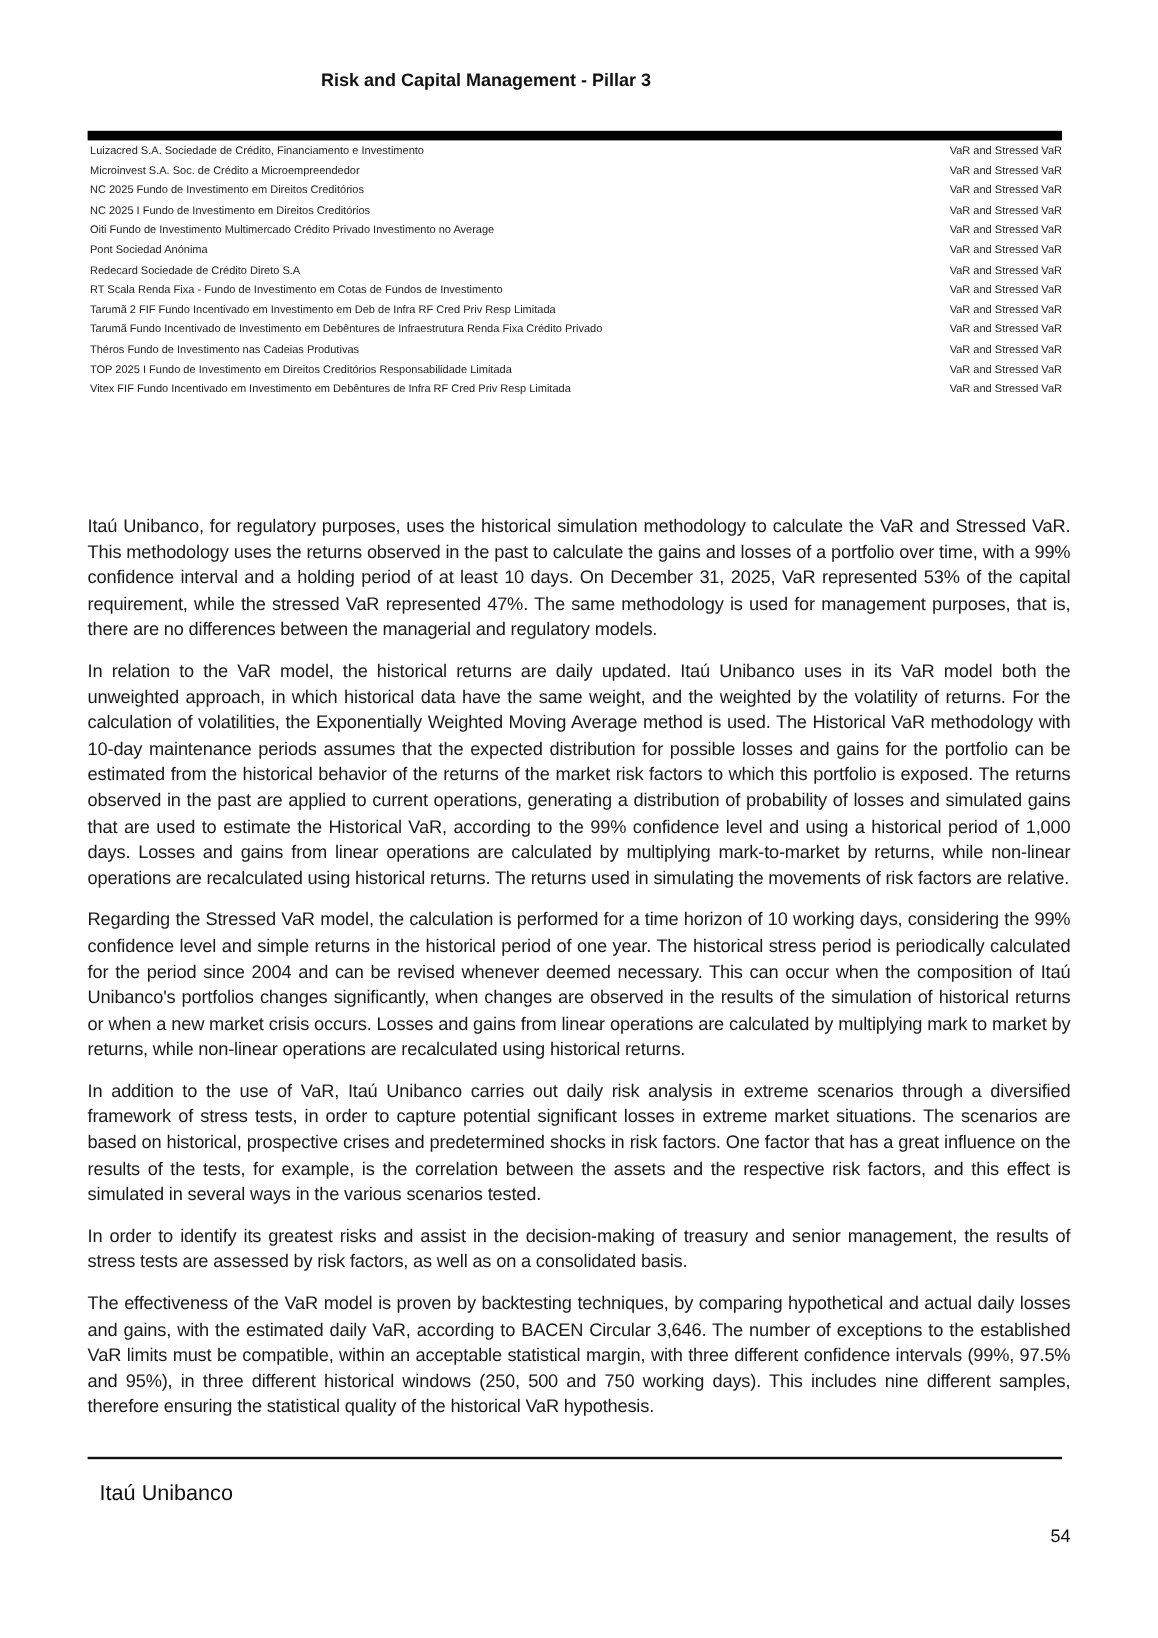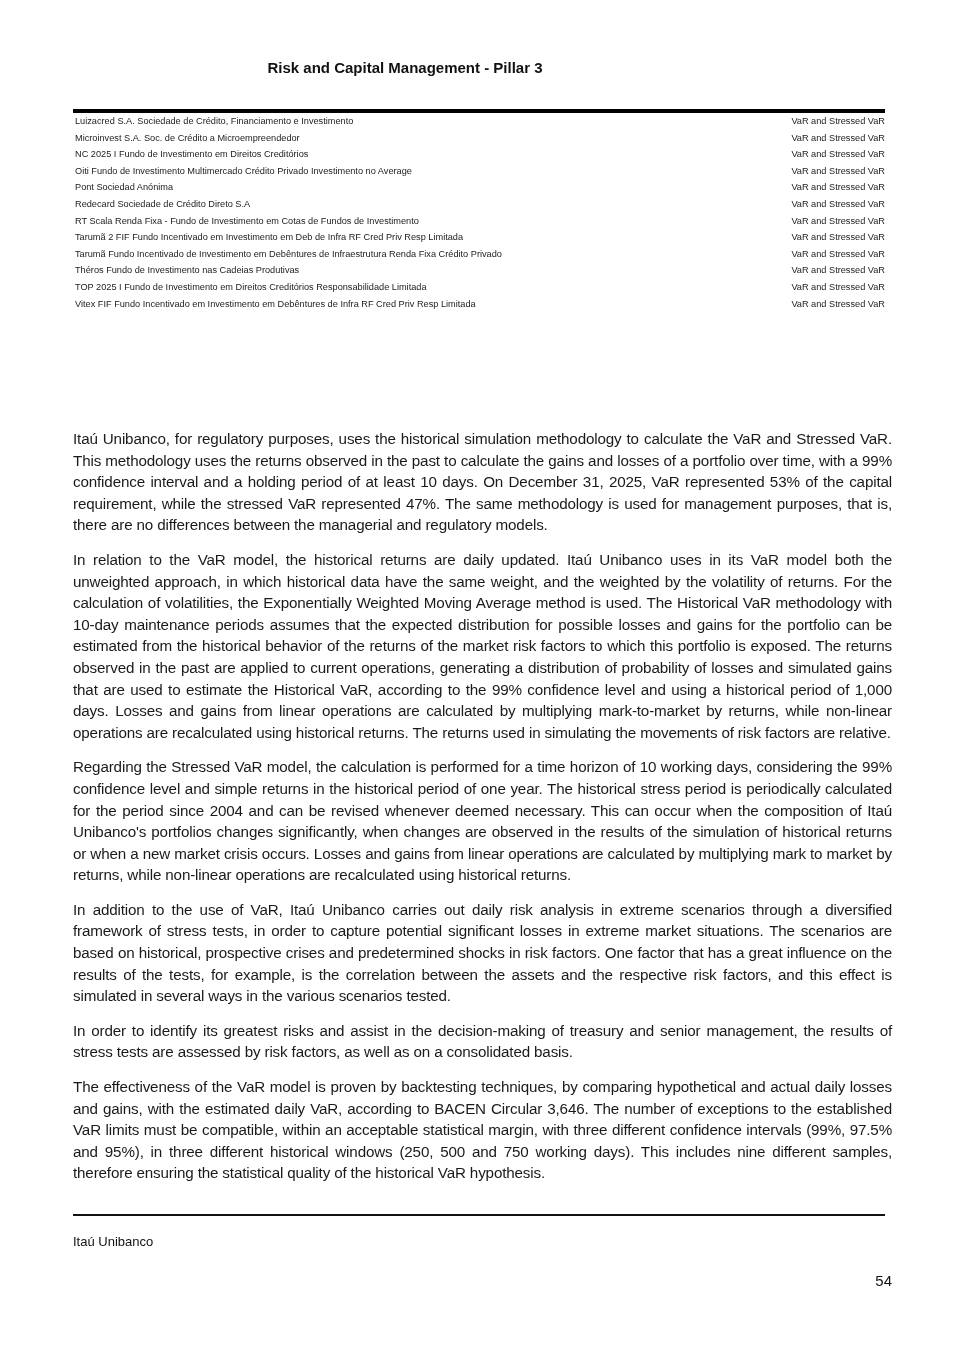--- a/index.html
+++ b/index.html
@@ -23,21 +23,21 @@
       text-align: center;
       font-size: 15px;
       font-weight: bold;
       color: #111;
     }
     .table-wrap {
       position: absolute;
       top: 109px;
       left: 73px;
       width: 812px;
-      border-top: 4px solid #000000;
+      border-top: 8px solid #000000;
     }
     .entity-table {
       width: 100%;
       border-collapse: collapse;
       font-size: 9.2px;
       color: #222;
     }
     .entity-table td {
       padding: 0;
       height: 16.6px;
@@ -71,22 +71,22 @@
     .footer-rule {
       position: absolute;
       top: 1214px;
       left: 73px;
       width: 812px;
       border-top: 2px solid #111;
     }
     .footer-brand {
       position: absolute;
       top: 1234px;
-      left: 73px;
-      font-size: 13px;
+      left: 83px;
+      font-size: 18px;
       color: #111;
     }
     .page-number {
       position: absolute;
       top: 1272px;
       right: 73px;
       font-size: 15px;
       color: #111;
     }
   </style>
@@ -97,20 +97,24 @@
 
 <div class="table-wrap">
   <table class="entity-table">
     <tbody>
       <tr>
           <td class="name-cell">Luizacred S.A. Sociedade de Crédito, Financiamento e Investimento</td>
           <td class="approach-cell">VaR and Stressed VaR</td>
         </tr>
       <tr>
           <td class="name-cell">Microinvest S.A. Soc. de Crédito a Microempreendedor</td>
+          <td class="approach-cell">VaR and Stressed VaR</td>
+        </tr>
+      <tr>
+          <td class="name-cell">NC 2025 Fundo de Investimento em Direitos Creditórios</td>
           <td class="approach-cell">VaR and Stressed VaR</td>
         </tr>
       <tr>
           <td class="name-cell">NC 2025 I Fundo de Investimento em Direitos Creditórios</td>
           <td class="approach-cell">VaR and Stressed VaR</td>
         </tr>
       <tr>
           <td class="name-cell">Oiti Fundo de Investimento Multimercado Crédito Privado Investimento no Average</td>
           <td class="approach-cell">VaR and Stressed VaR</td>
         </tr>

